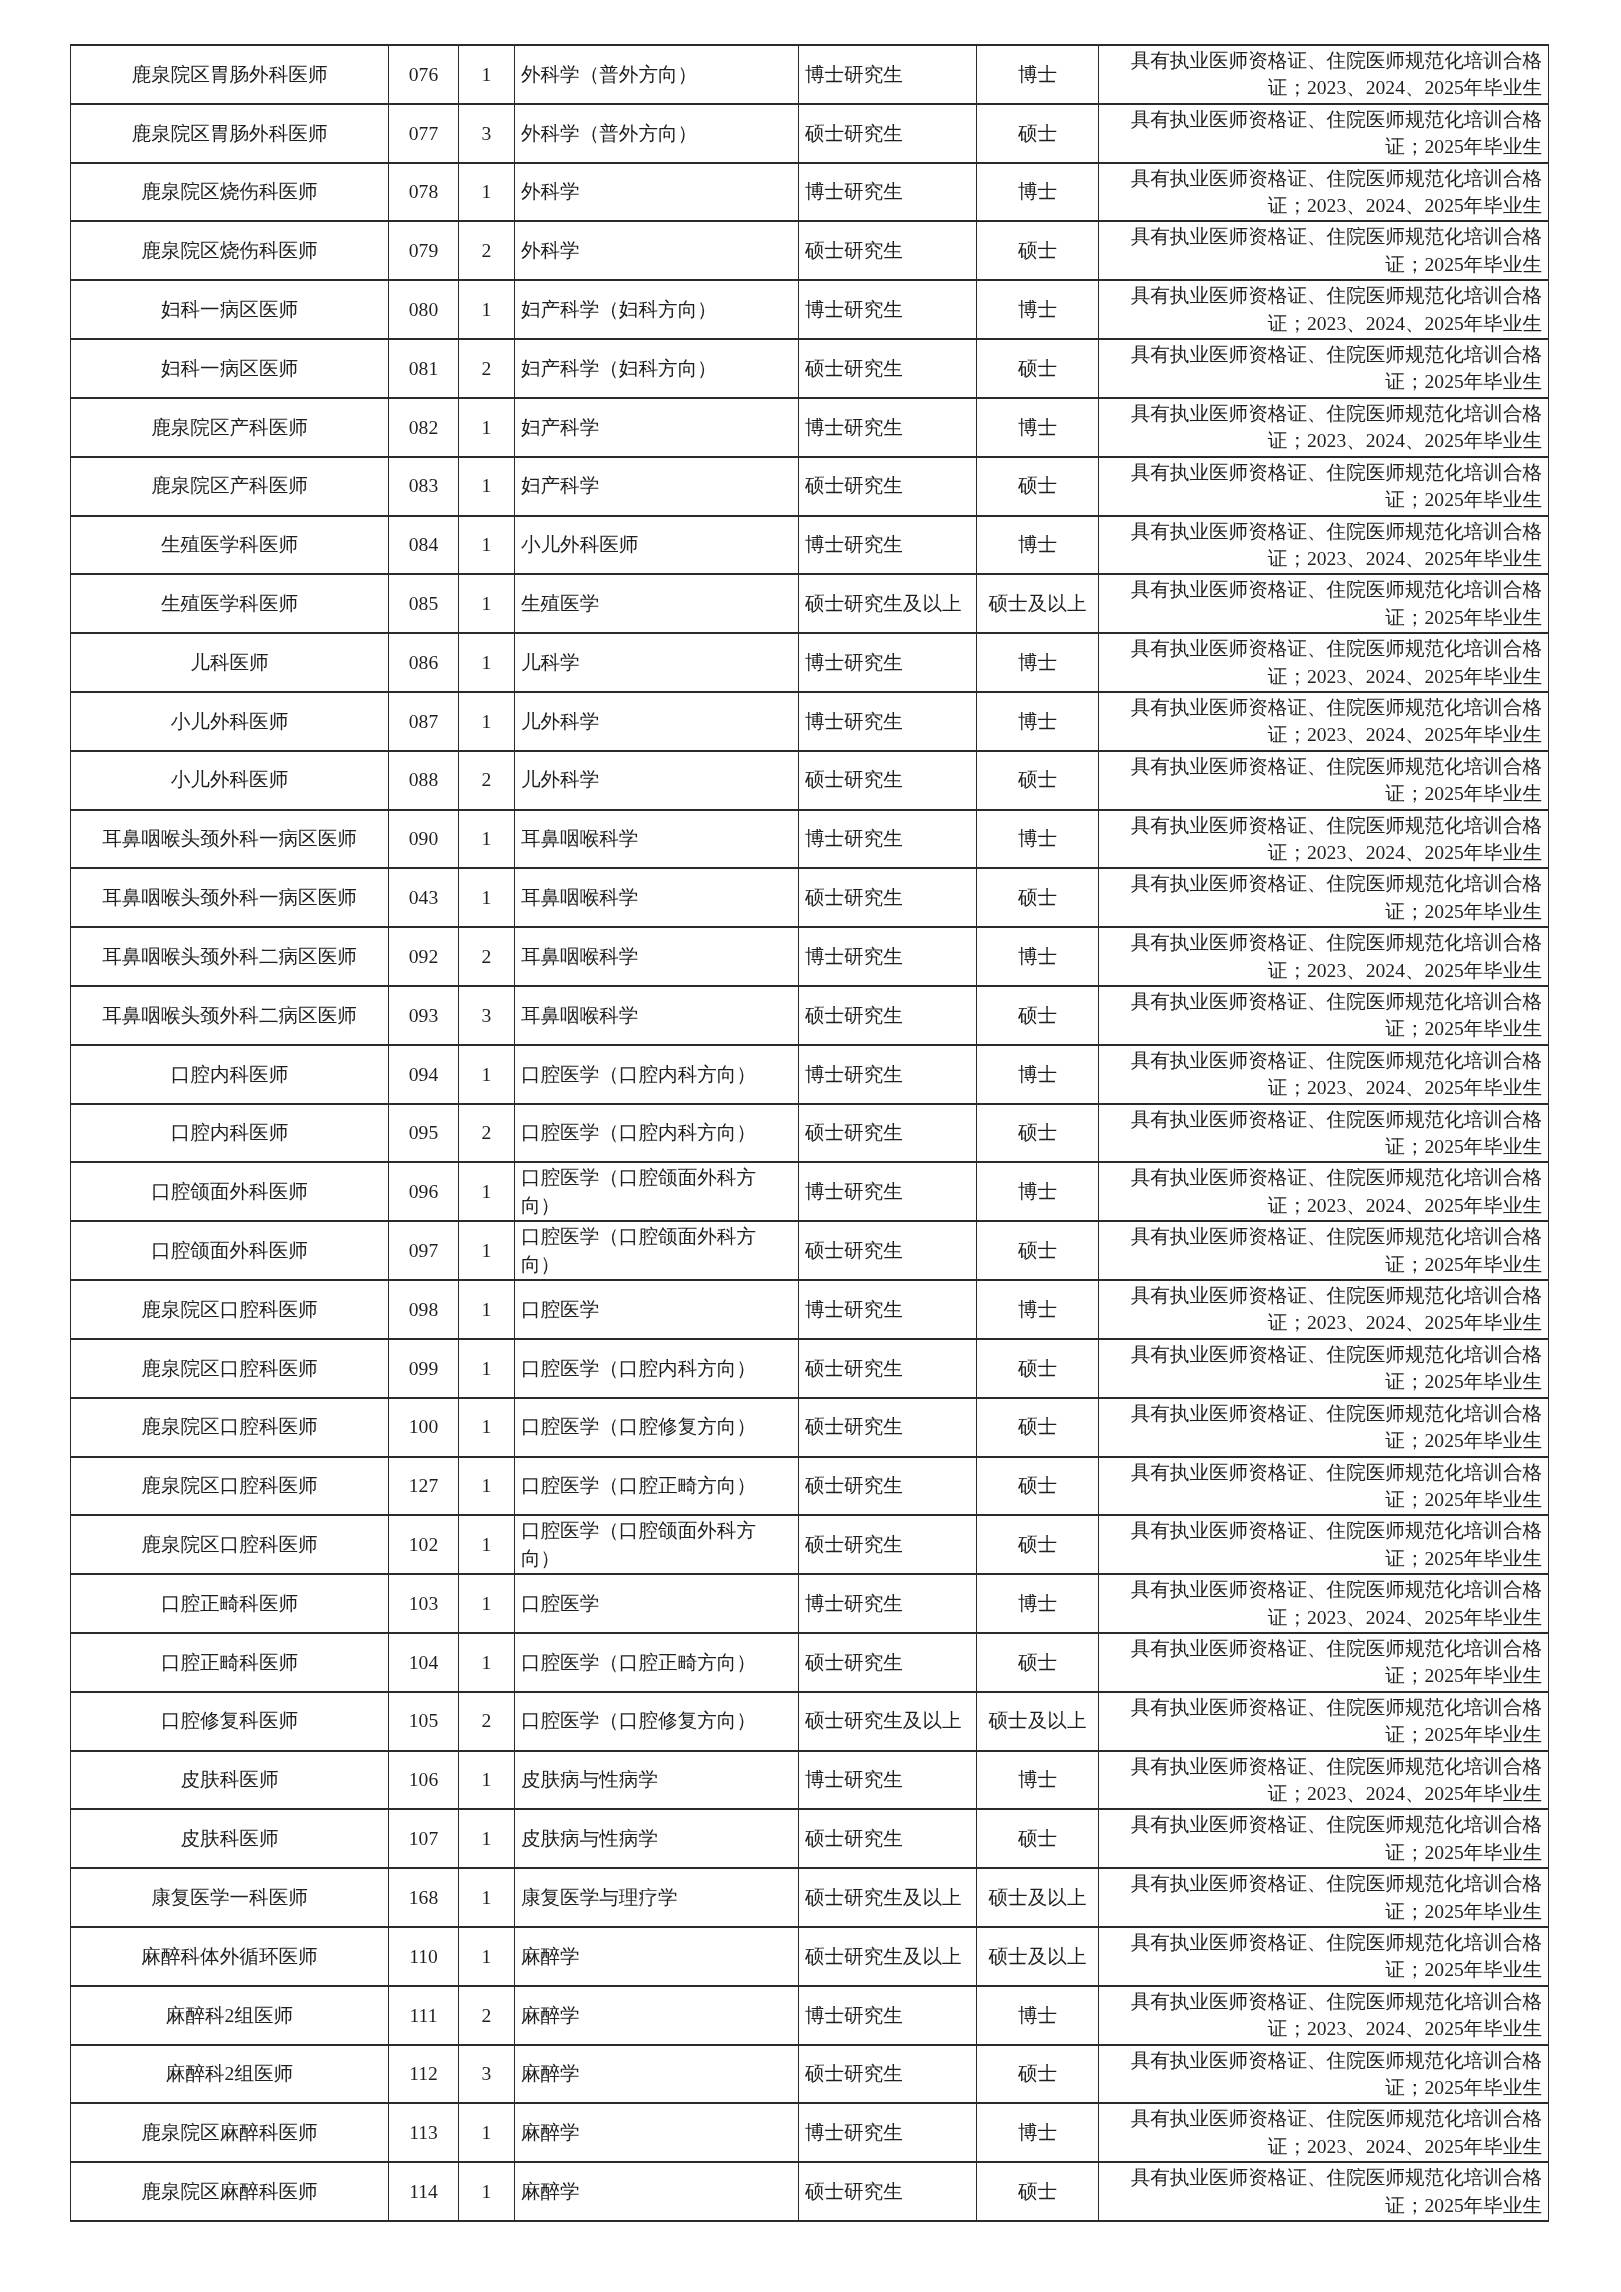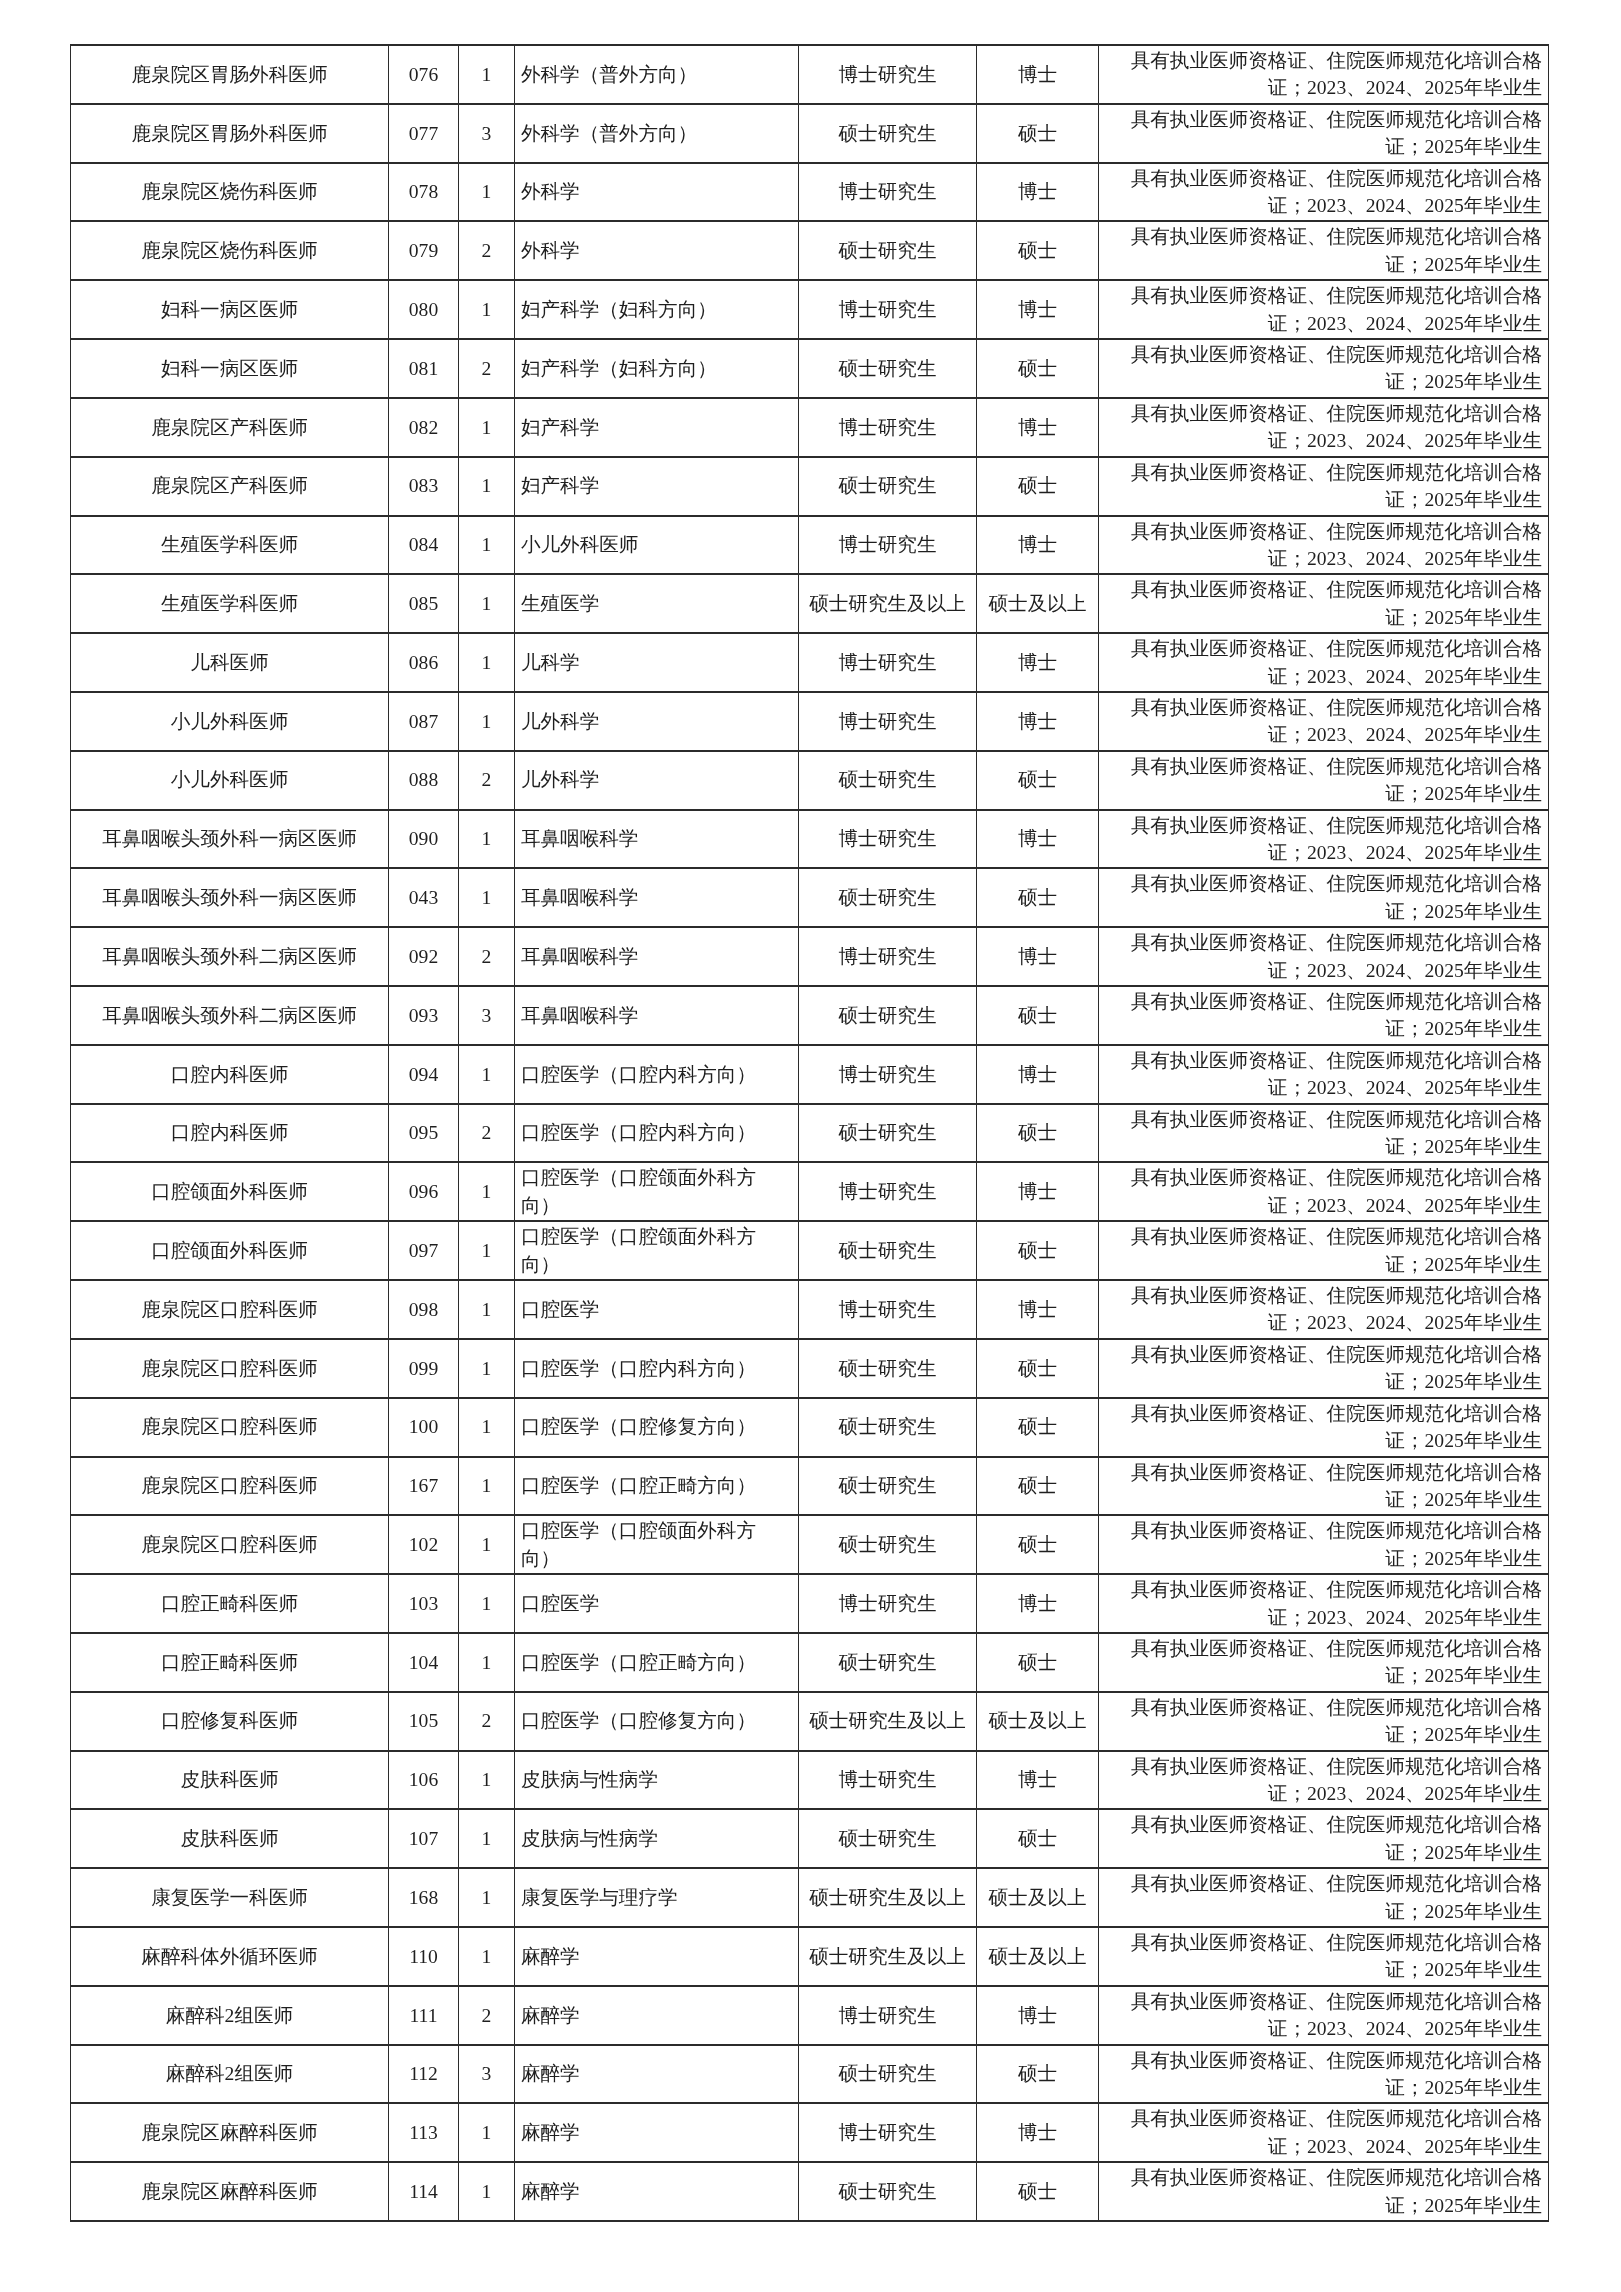--- a/index.html
+++ b/index.html
@@ -38,21 +38,21 @@
     padding: 1px 5.9px;
     vertical-align: middle;
     overflow: hidden;
     word-break: break-all;
   }
   table.recruit tr { height: 56px; }
   td.col-position { text-align: center; }
   td.col-code     { text-align: center; }
   td.col-openings { text-align: center; }
   td.col-major    { text-align: left; }
-  td.col-education{ text-align: center; }
+  td.col-education{ text-align: left; }
   td.col-degree   { text-align: center; }
   td.col-requirements { text-align: right; padding-right: 23.5px; }
 </style>
 </head>
 <body>
 
 <div class="page">
   <table class="recruit">
     <colgroup>
       <col style="width:318px">
@@ -275,21 +275,21 @@
           <td class="col-position">鹿泉院区口腔科医师</td>
           <td class="col-code">100</td>
           <td class="col-openings">1</td>
           <td class="col-major">口腔医学（口腔修复方向）</td>
           <td class="col-education">硕士研究生</td>
           <td class="col-degree">硕士</td>
           <td class="col-requirements">具有执业医师资格证、住院医师规范化培训合格证；2025年毕业生</td>
         </tr>
         <tr>
           <td class="col-position">鹿泉院区口腔科医师</td>
-          <td class="col-code">167</td>
+          <td class="col-code">127</td>
           <td class="col-openings">1</td>
           <td class="col-major">口腔医学（口腔正畸方向）</td>
           <td class="col-education">硕士研究生</td>
           <td class="col-degree">硕士</td>
           <td class="col-requirements">具有执业医师资格证、住院医师规范化培训合格证；2025年毕业生</td>
         </tr>
         <tr>
           <td class="col-position">鹿泉院区口腔科医师</td>
           <td class="col-code">102</td>
           <td class="col-openings">1</td>

